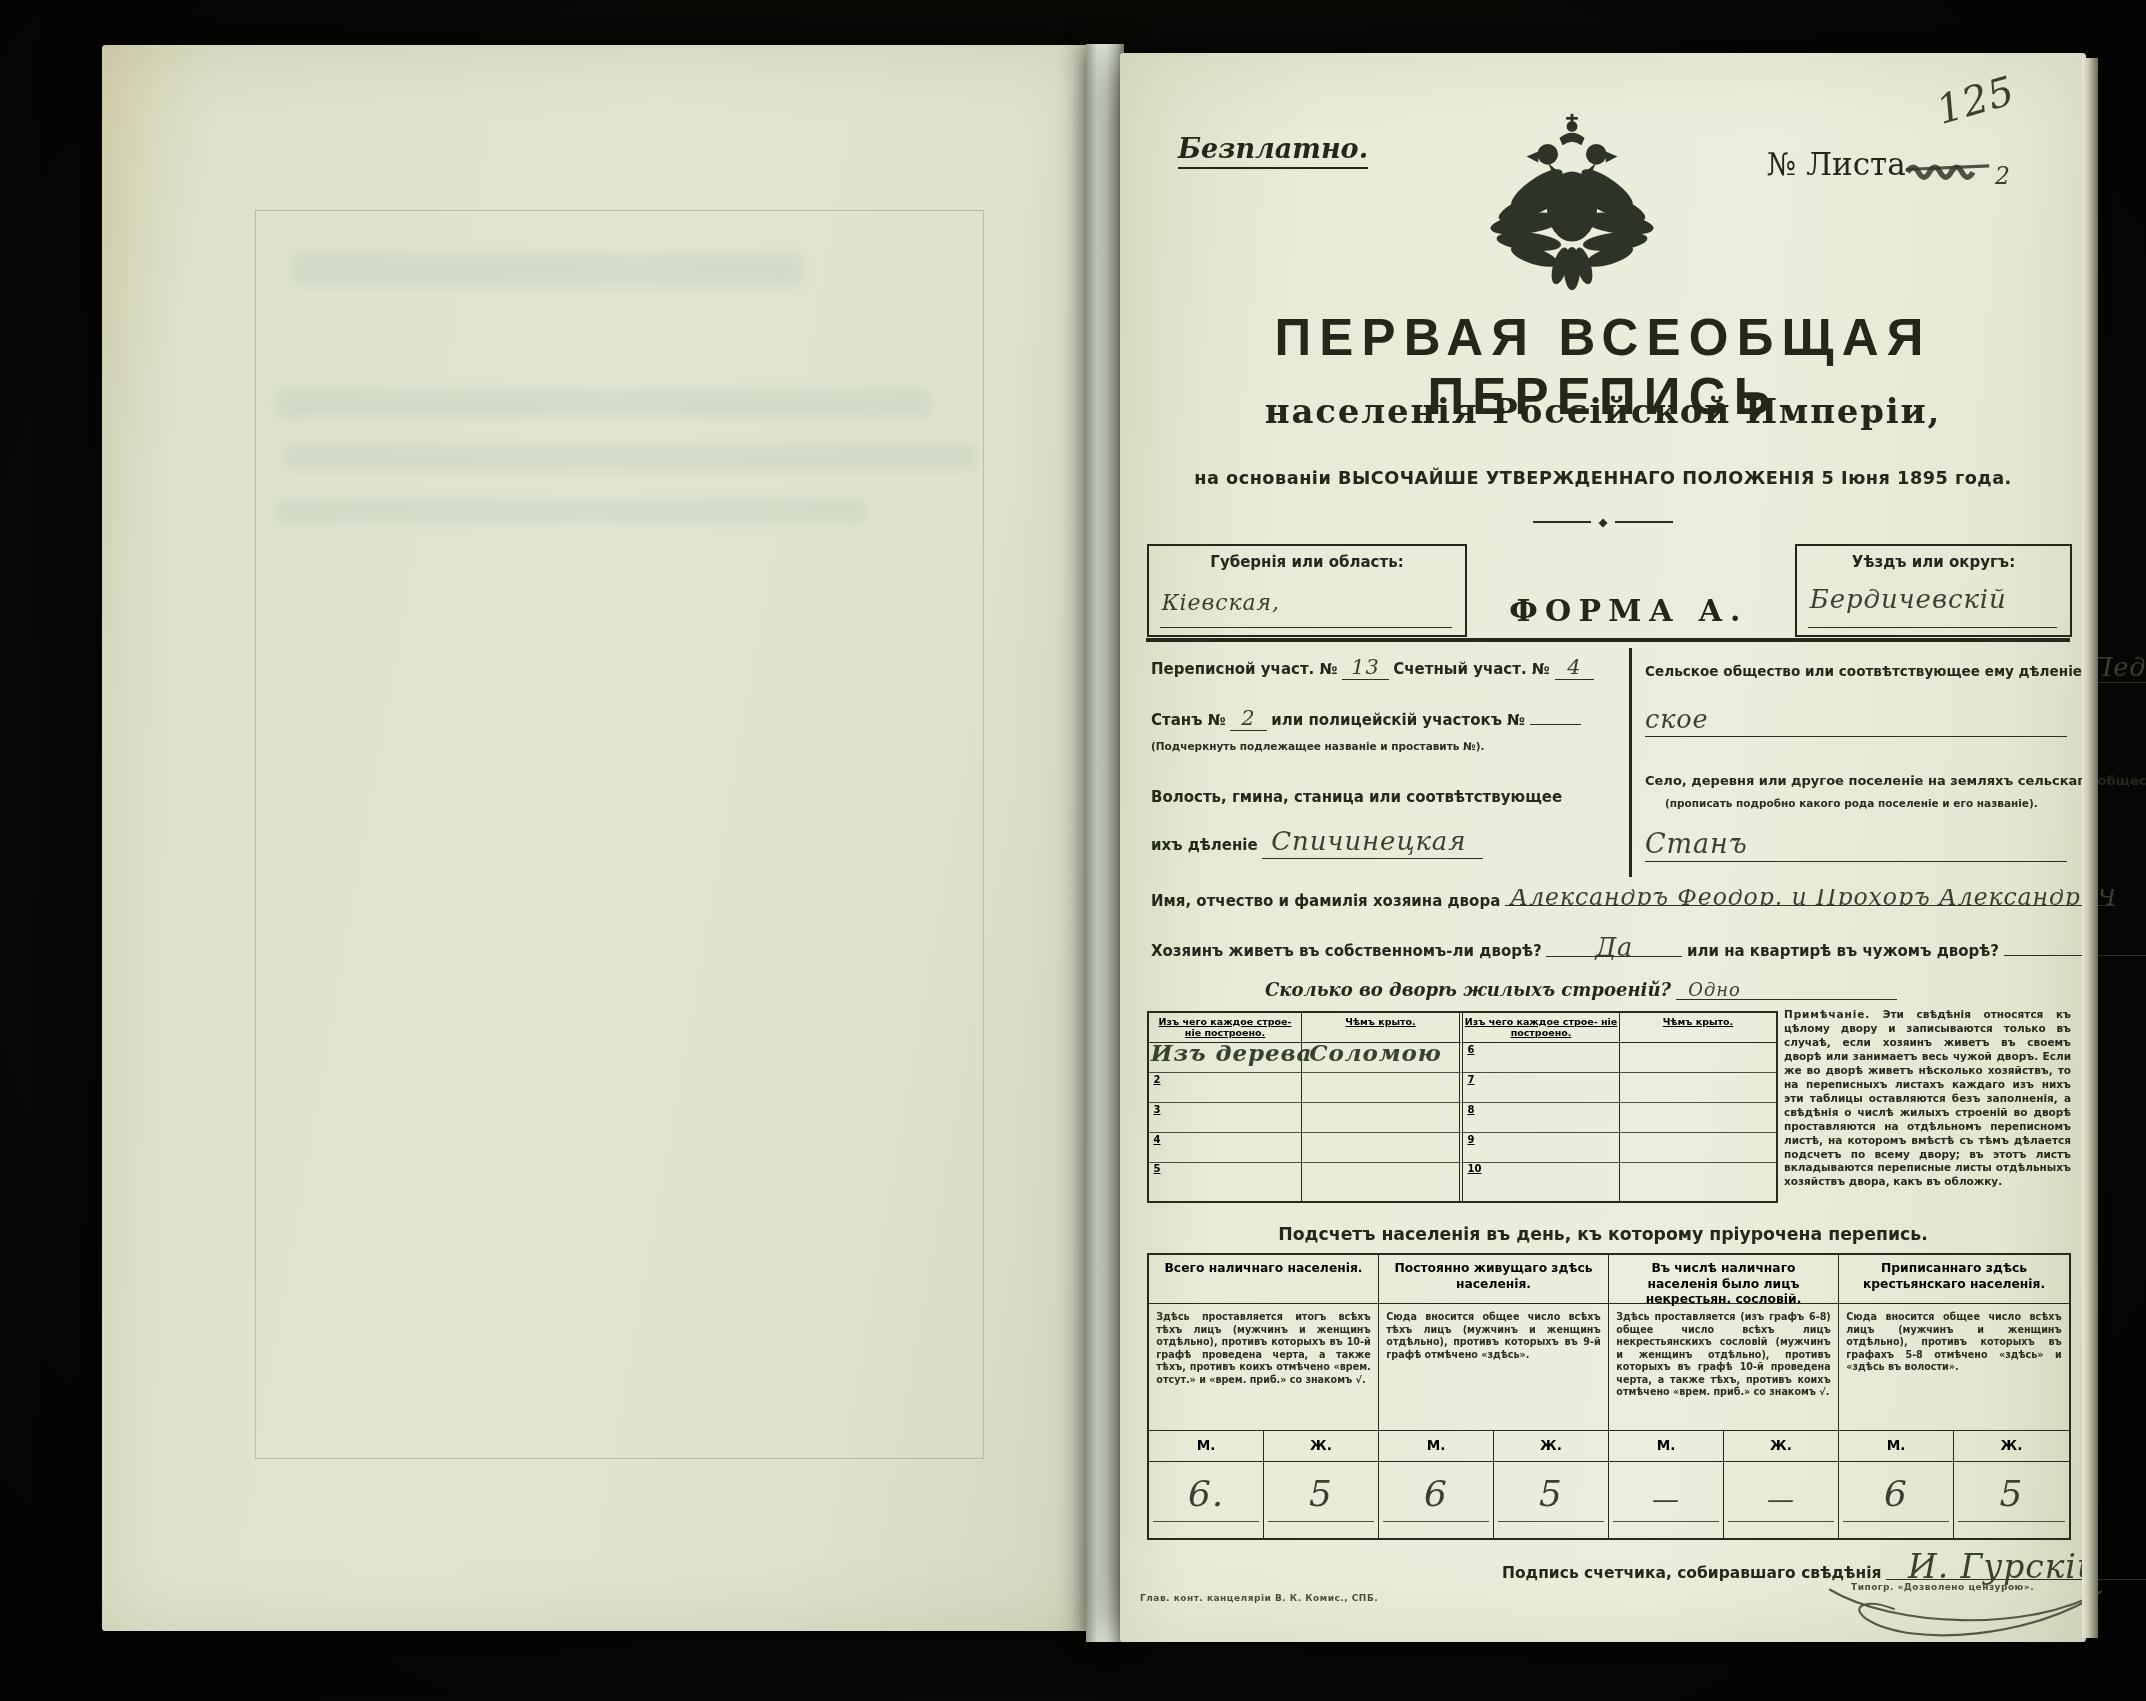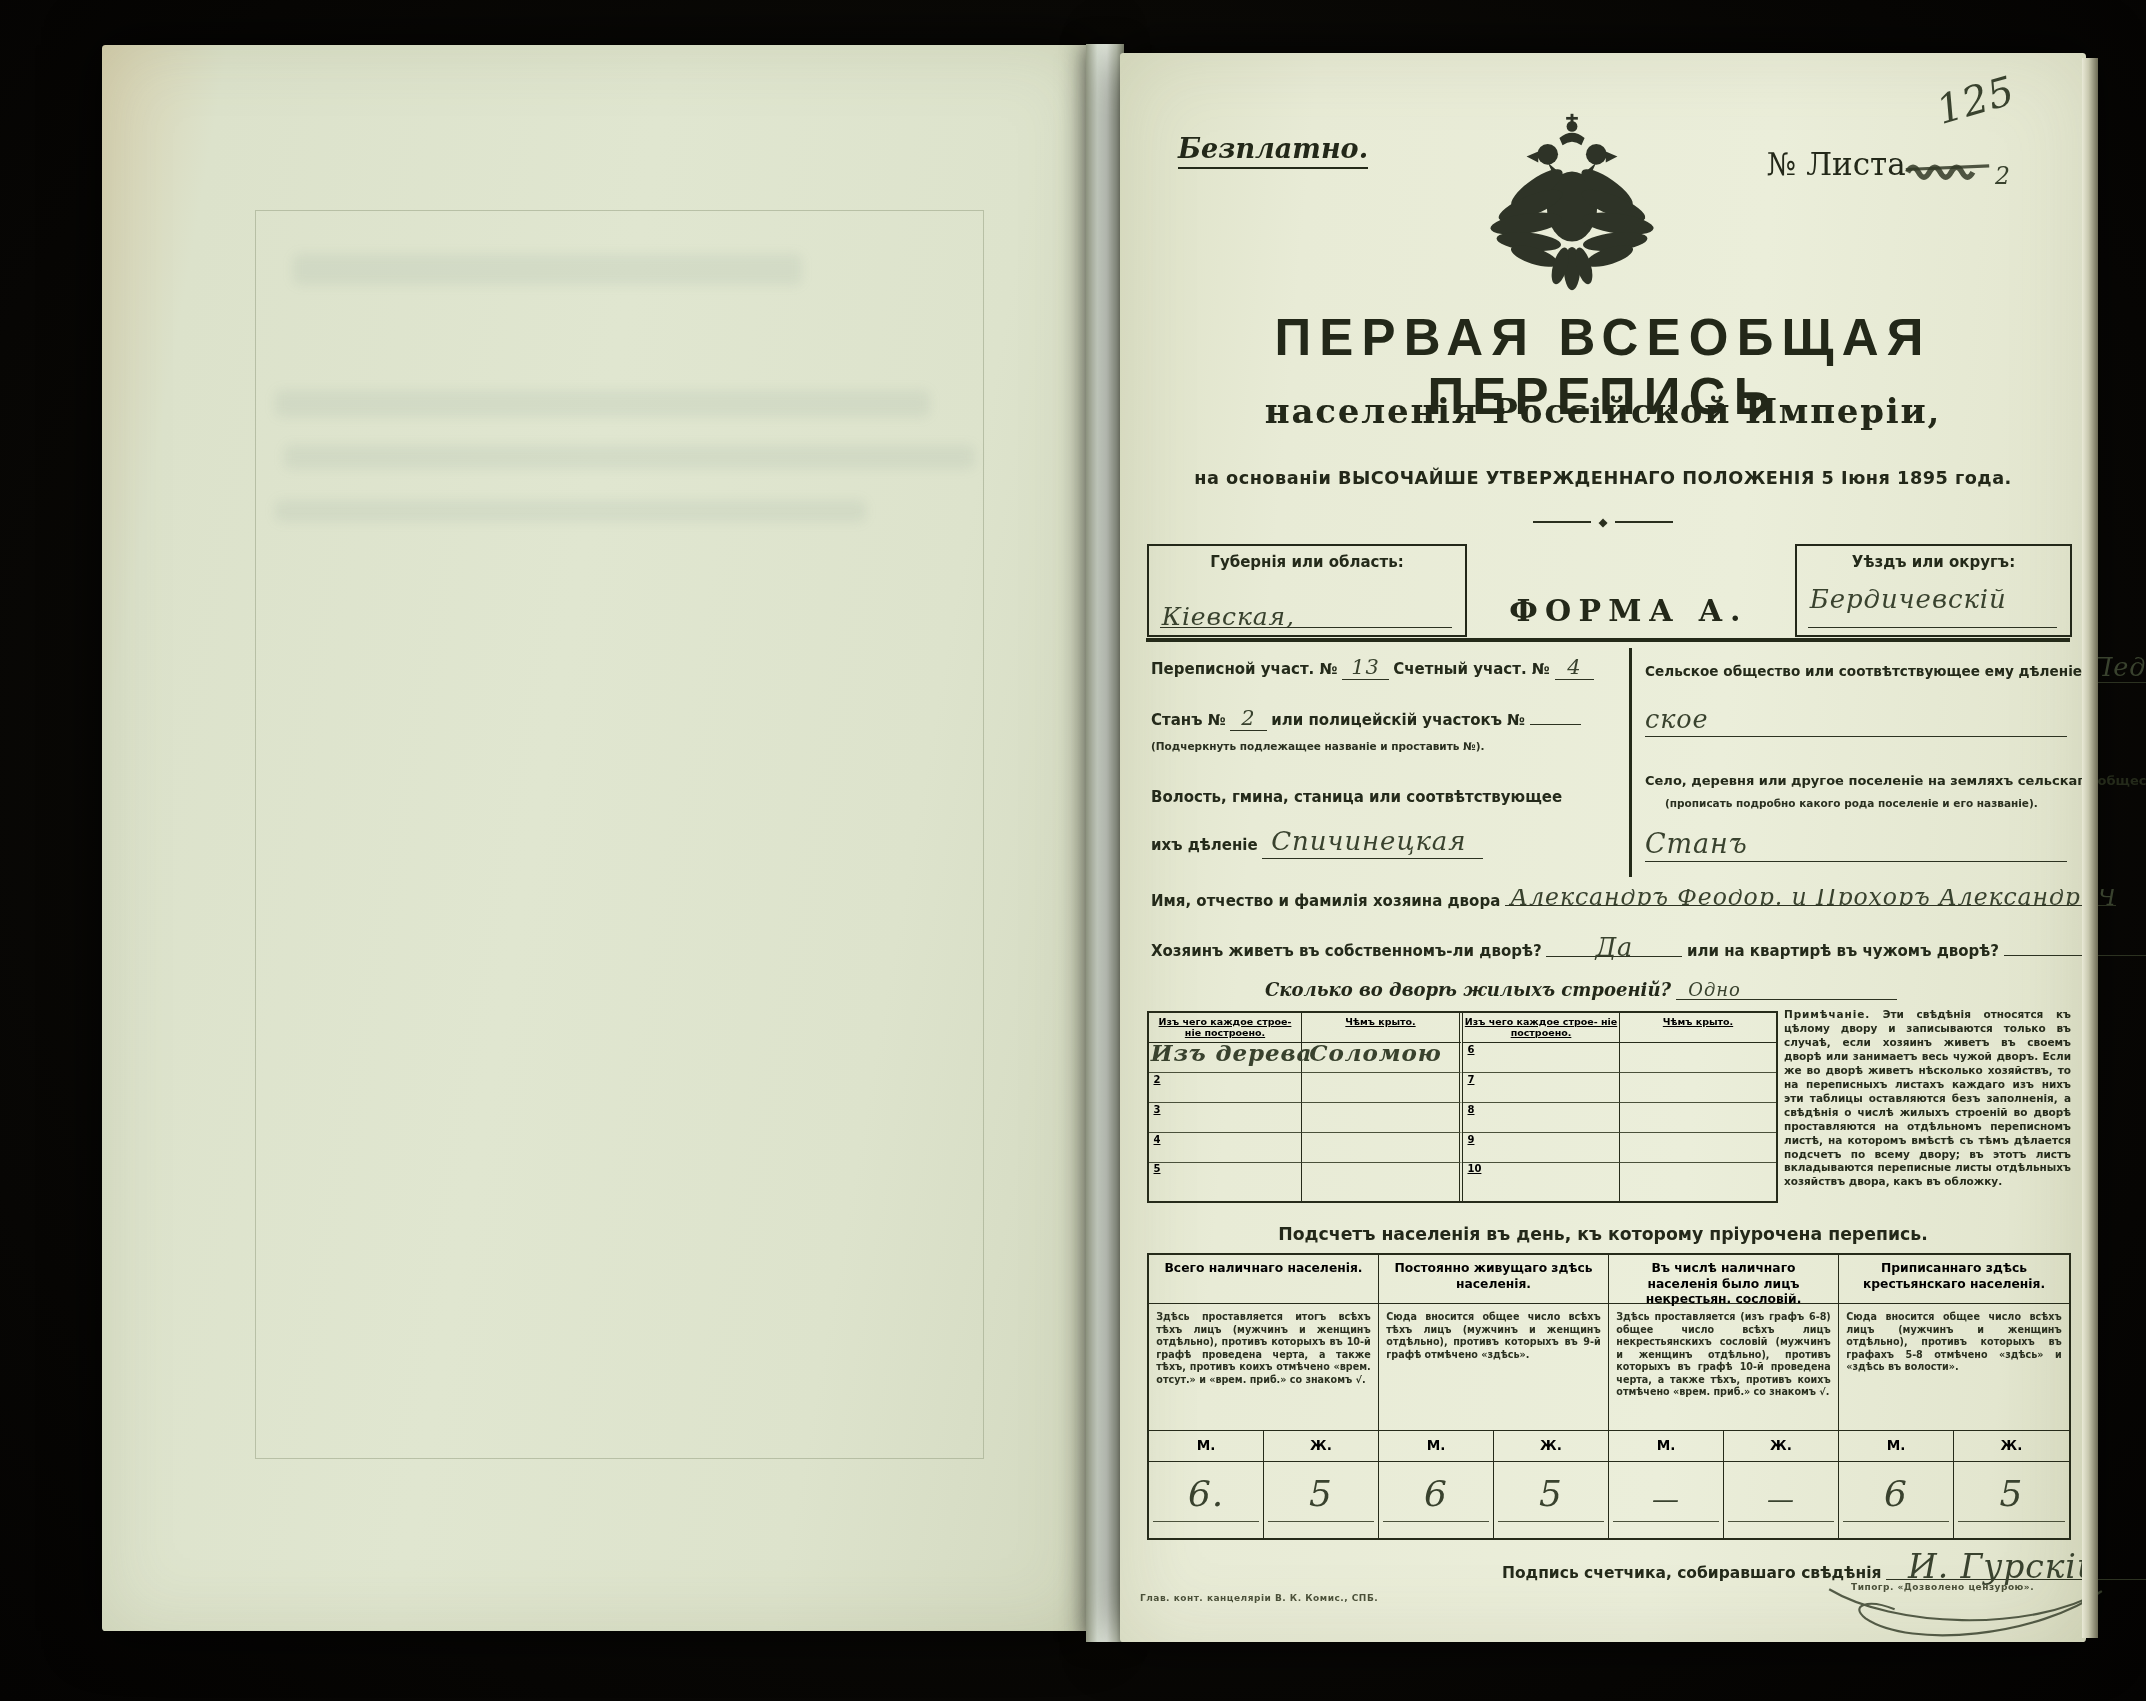--- a/index.html
+++ b/index.html
@@ -133,21 +133,21 @@
     <div class="abs ctr printed b" style="top:338px;font-size:34px;letter-spacing:1.8px;">населенія Россійской Имперіи,</div>
     <div class="abs ctr printed b sans" style="top:415px;font-size:17.7px;letter-spacing:0.5px;">на основаніи ВЫСОЧАЙШЕ УТВЕРЖДЕННАГО ПОЛОЖЕНІЯ 5 Іюня 1895 года.</div>
     <div class="ornament" style="left:0;right:0;top:462px;">
       <span class="orn-line"></span>
         <span class="orn-glyph">◆</span>
         <span class="orn-line"></span>
     </div>
 
     <div class="box" style="left:27px;top:491px;width:316px;height:89px;">
       <span class="bl lbl">Губернія или область:</span>
-      <span class="abs hw" style="left:12.7px;top:56px;font-size:25px;">Кіевская,</span>
+      <span class="abs hw" style="left:12.7px;top:44px;font-size:22px;">Кіевская,</span>
       <span class="hwrow"></span>
     </div>
     <div class="abs printed b" style="left:356px;top:540px;width:305px;text-align:center;font-size:30px;letter-spacing:7.3px;">ФОРМА А.</div>
     <div class="box" style="left:675px;top:491px;width:273px;height:89px;">
       <span class="bl lbl">Уѣздъ или округъ:</span>
       <span class="abs hw" style="left:12.7px;top:38px;font-size:26px;">Бердичевскій</span>
       <span class="hwrow"></span>
     </div>
     <div class="rule" style="left:25.5px;top:585px;width:924px;height:3.6px;"></div>
 

